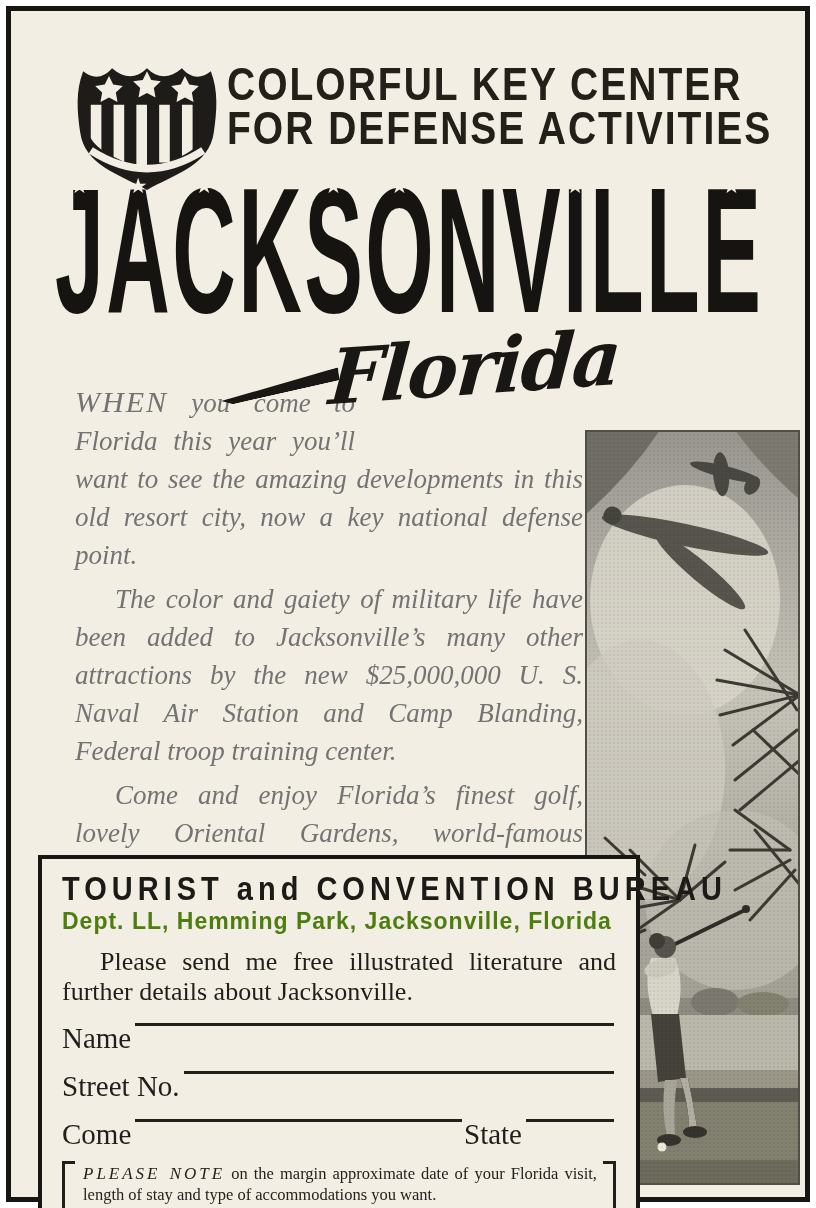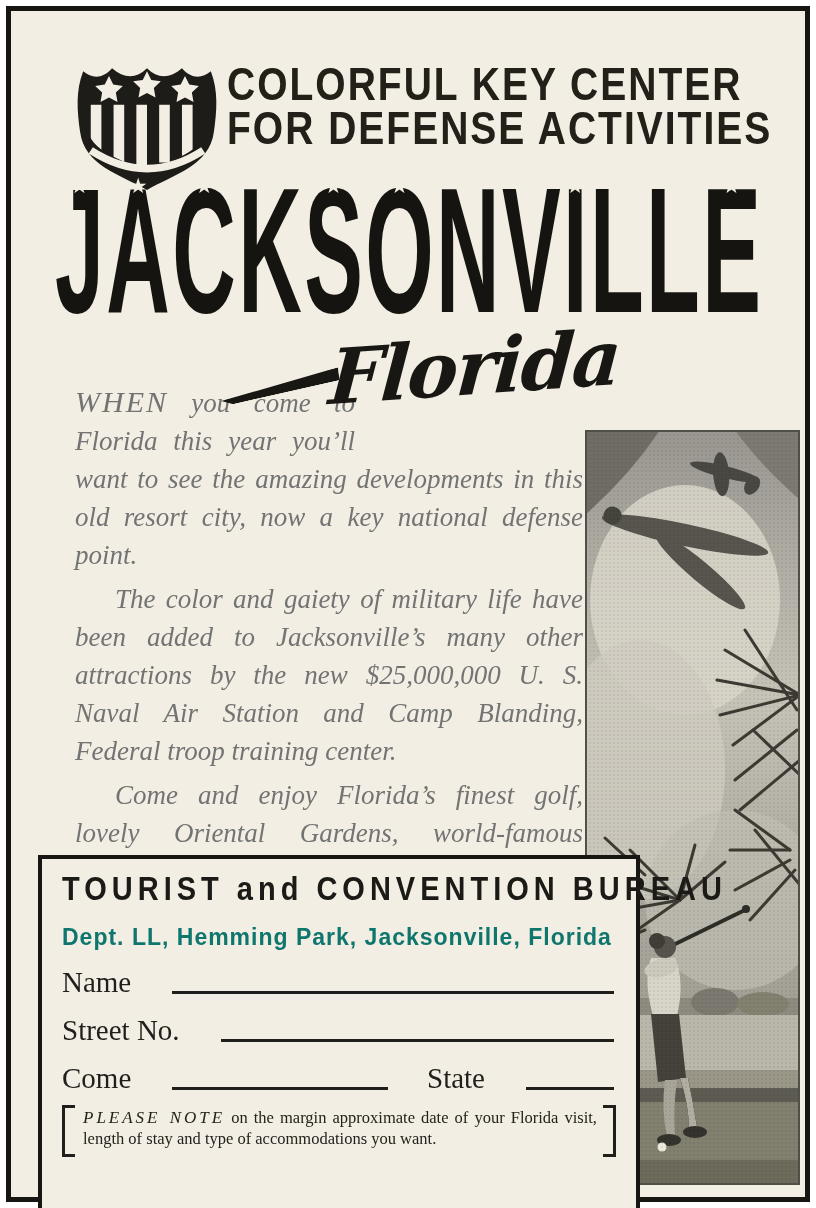--- a/index.html
+++ b/index.html
@@ -66,27 +66,27 @@
     background:#f2eee3;border:4px solid #171613;border-bottom-width:6px;
     box-sizing:border-box;padding:12px 20px 8px 20px;
   }
   .coupon .org{
     font-family:"Liberation Sans", sans-serif;font-weight:bold;font-size:29px;
     letter-spacing:5px;color:#1b1a16;transform:scaleY(1.12);transform-origin:left top;
     white-space:nowrap;
   }
   .coupon .addr{
     font-family:"Liberation Sans", sans-serif;font-weight:bold;font-size:23px;
-    letter-spacing:1px;margin-top:20px;color:#0f766e;white-space:nowrap;
+    letter-spacing:1px;margin-top:4px;color:#4d7c0f;white-space:nowrap;
   }
   .coupon .request{
     font-size:26px;line-height:30px;text-align:justify;margin-top:12px;text-indent:38px;
     color:#201f1b;
   }
-  .fieldrow{display:flex;align-items:flex-end;font-size:29px;margin-top:15px;color:#201f1b;gap:37px;}
+  .fieldrow{display:flex;font-size:29px;margin-top:15px;color:#201f1b;}
   .fieldrow .lbl{white-space:nowrap;}
   .fieldrow .line{flex:1;border-bottom:3px solid #211f1b;margin:0 2px 5px 4px;height:1px;}
   .fieldrow .line.state-line{flex:0 0 88px;}
   .fieldrow .lbl.state-lbl{}
   .note{display:flex;align-items:stretch;margin-top:10px;}
   .note .bracket{flex:0 0 10px;height:46px;}
   .note .bracket.l{border-left:3px solid #211f1b;border-top:3px solid #211f1b;border-bottom:3px solid #211f1b;}
   .note .bracket.r{border-right:3px solid #211f1b;border-top:3px solid #211f1b;border-bottom:3px solid #211f1b;}
   .note .txt{flex:1;font-size:16.5px;line-height:21px;padding:2px 6px 0 8px;color:#23221d;text-align:justify;}
   .note .lead{letter-spacing:3px;font-size:17px;font-style:italic;}
@@ -286,20 +286,21 @@
         <circle cx="77" cy="717" r="4.5" fill="#ece9dd"></circle>
       </g>
       <rect width="215" height="755" fill="url(#halftone)"></rect>
       <rect x="1" y="1" width="213" height="753" fill="none" stroke="#504f48" stroke-width="2"></rect>
     </svg>
   </div>
 
   <div class="coupon">
     <div class="org">TOURIST and CONVENTION BUREAU</div>
     <div class="addr">Dept. LL, Hemming Park, Jacksonville, Florida</div>
+    <div class="request">Please send me free illustrated literature and further details about Jacksonville.</div>
 
     <div class="fieldrow">
       <span class="lbl">Name</span>
       <span class="line"></span>
     </div>
     <div class="fieldrow">
       <span class="lbl">Street No.</span>
       <span class="line"></span>
     </div>
     <div class="fieldrow">

